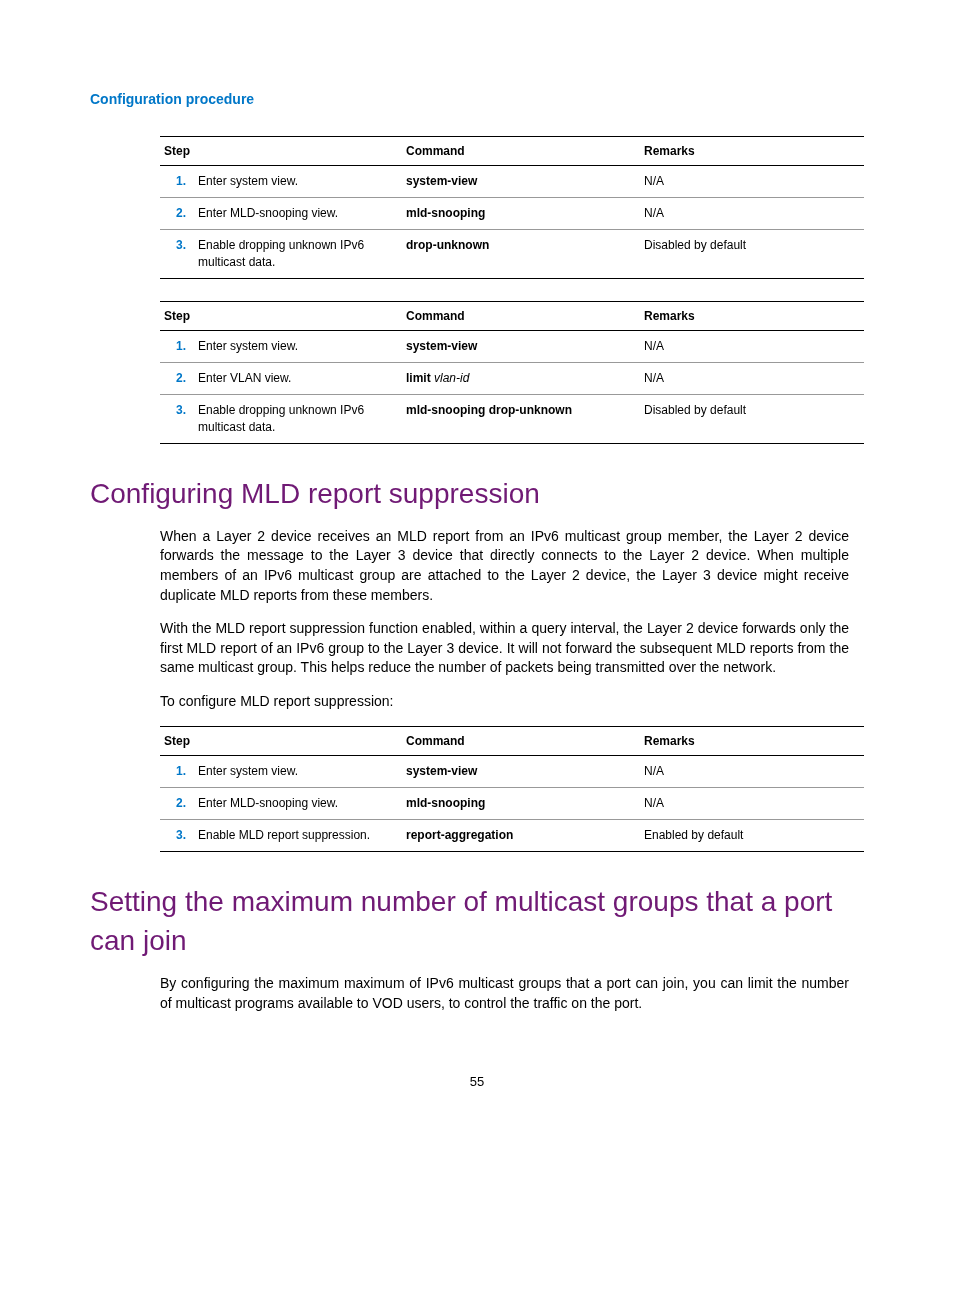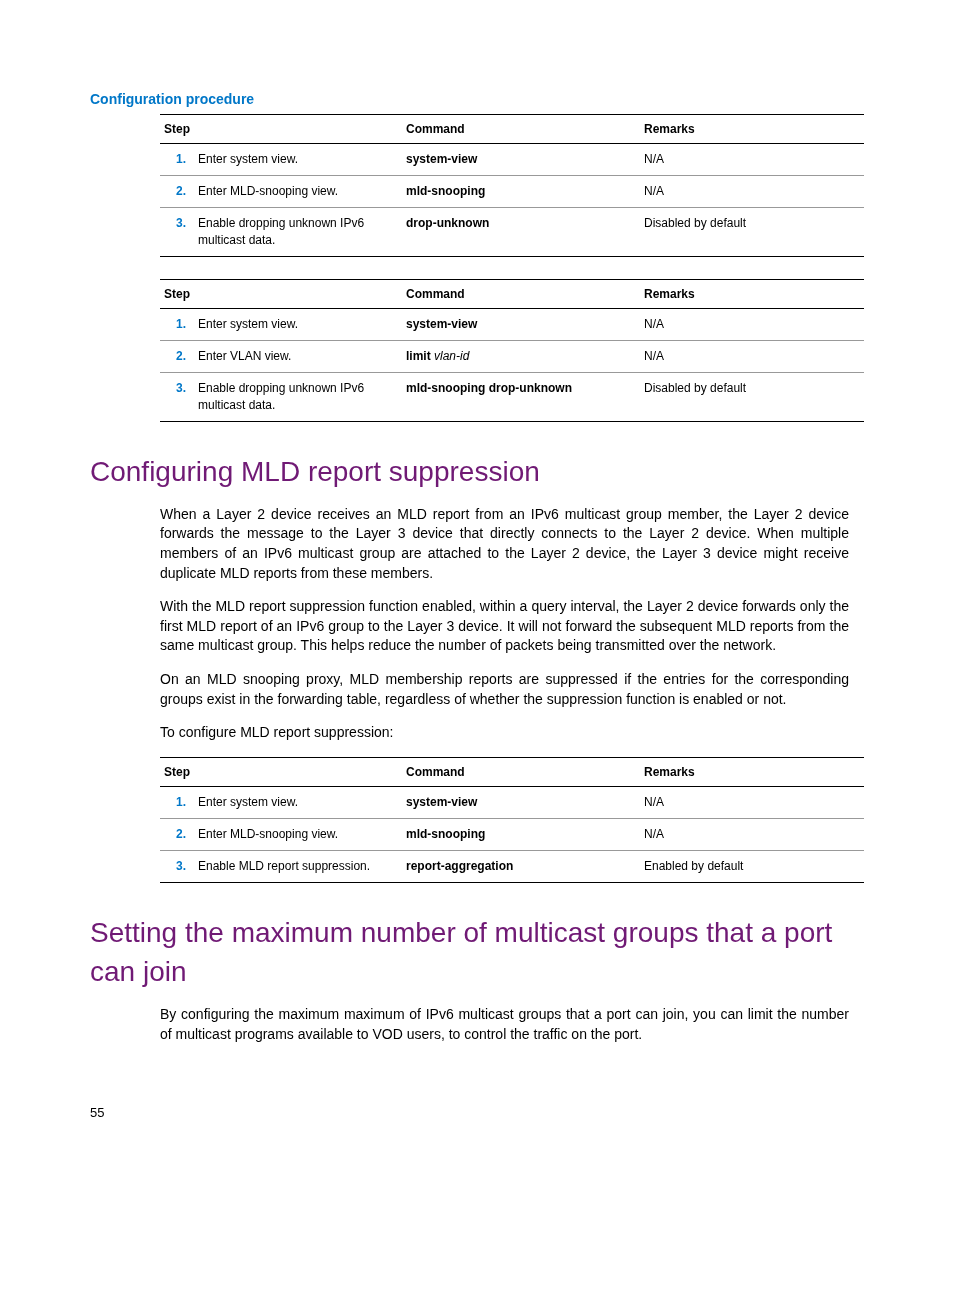--- a/index.html
+++ b/index.html
@@ -10,21 +10,21 @@
     background: #fff;
     width: 954px;
     padding: 90px 90px 40px 90px;
     box-sizing: border-box;
     line-height: 1.4;
   }
   .subhead {
     color: #0077c8;
     font-weight: bold;
     font-size: 14px;
-    margin-bottom: 4px;
+    margin-bottom: 26px;
   }
   .indent {
     padding-left: 70px;
   }
   p.lead {
     margin: 0 0 14px 0;
   }
   p.para {
     margin: 0 15px 14px 0;
     text-align: justify;
@@ -61,20 +61,21 @@
   .cmdcell { width: 230px; }
   .cmd-bold { font-weight: bold; }
   .cmd-italic { font-style: italic; }
   h1.section {
     font-weight: normal;
     font-size: 28px;
     color: #701a75;
     margin: 30px 0 14px 0;
   }
   .pagenum {
+    text-align: center;
     font-size: 13px;
     margin-top: 60px;
   }
 </style>
 </head>
 <body>
 
 <div class="subhead">Configuration procedure</div>
 
 <div class="indent">
@@ -139,21 +140,20 @@
       </tr>
     </tbody>
   </table>
 </div>
 
 <h1 class="section">Configuring MLD report suppression</h1>
 
 <div class="indent">
   <p class="para">When a Layer 2 device receives an MLD report from an IPv6 multicast group member, the Layer 2 device forwards the message to the Layer 3 device that directly connects to the Layer 2 device. When multiple members of an IPv6 multicast group are attached to the Layer 2 device, the Layer 3 device might receive duplicate MLD reports from these members.</p>
   <p class="para">With the MLD report suppression function enabled, within a query interval, the Layer 2 device forwards only the first MLD report of an IPv6 group to the Layer 3 device. It will not forward the subsequent MLD reports from the same multicast group. This helps reduce the number of packets being transmitted over the network.</p>
-  <p class="para">On an MLD snooping proxy, MLD membership reports are suppressed if the entries for the corresponding groups exist in the forwarding table, regardless of whether the suppression function is enabled or not.</p>
   <p class="lead">To configure MLD report suppression:</p>
 
   <table>
     <thead>
       <tr>
         <th colspan="2">Step</th>
         <th>Command</th>
         <th>Remarks</th>
       </tr>
     </thead>

